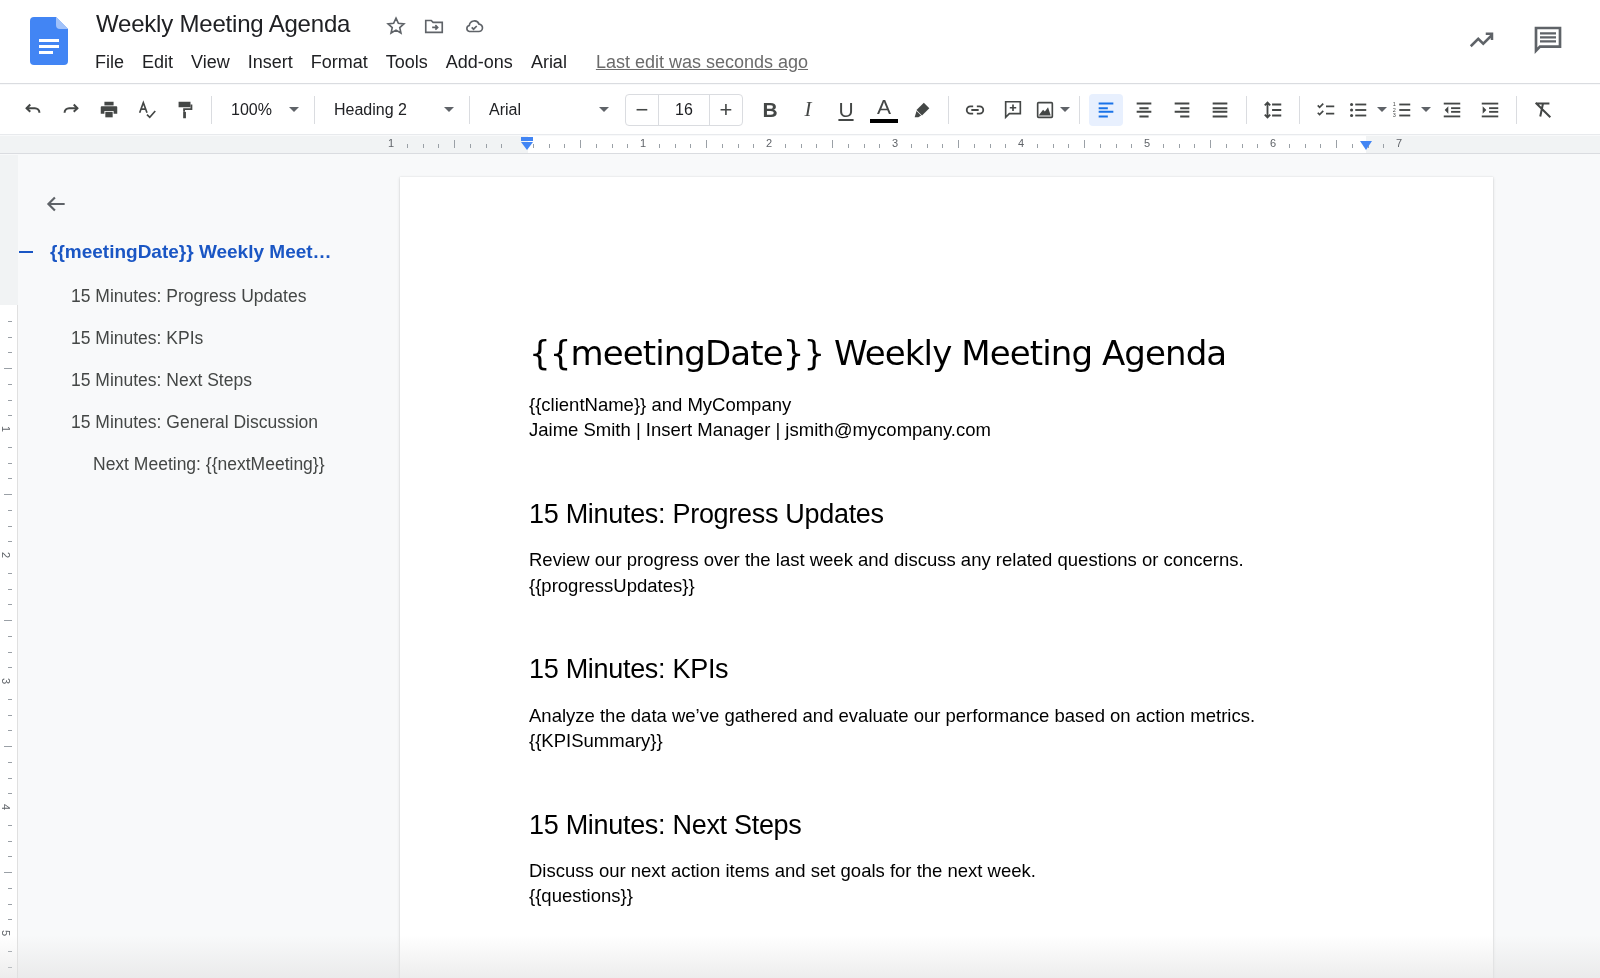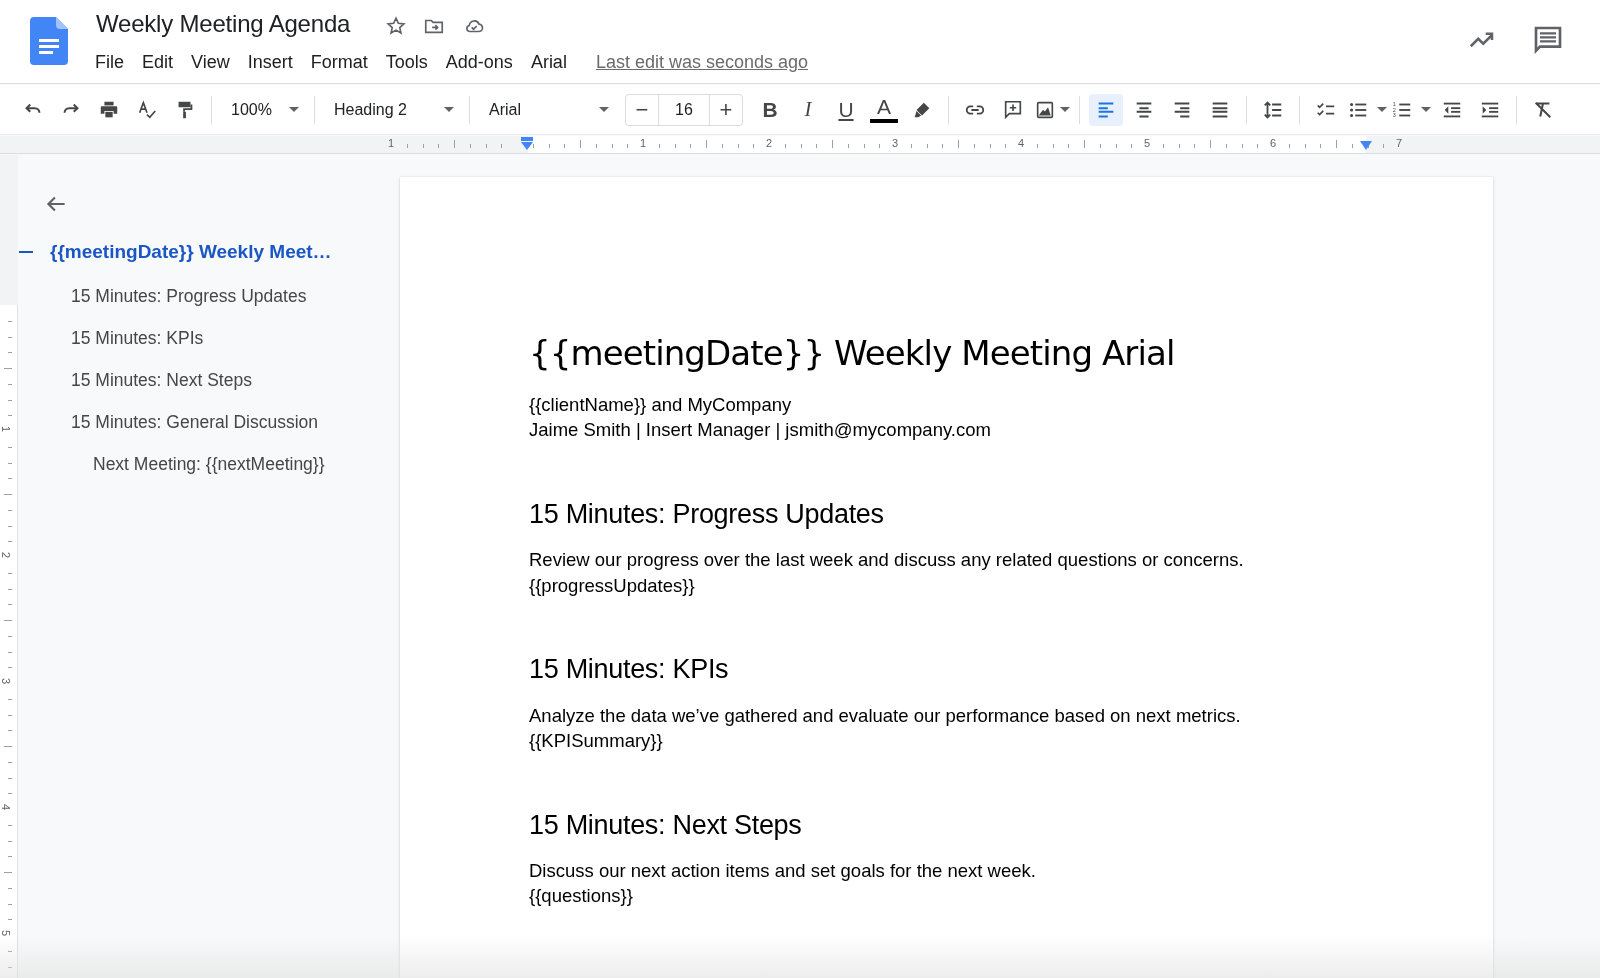--- a/index.html
+++ b/index.html
@@ -425,30 +425,30 @@
     <span id="outline-current-dash"></span>
     <span class="outline-item current" style="left:31px;top:86px">{{meetingDate}} Weekly Meet…</span>
     <span class="outline-item" style="left:52px;top:131px">15 Minutes: Progress Updates</span>
     <span class="outline-item" style="left:52px;top:173px">15 Minutes: KPIs</span>
     <span class="outline-item" style="left:52px;top:215px">15 Minutes: Next Steps</span>
     <span class="outline-item" style="left:52px;top:257px">15 Minutes: General Discussion</span>
     <span class="outline-item" style="left:74px;top:299px">Next Meeting: {{nextMeeting}}</span>
   </div>
 
   <div id="page">
-    <div class="doc doc-title" style="top:156px">{{meetingDate}} Weekly Meeting Arial</div>
+    <div class="doc doc-title" style="top:156px">{{meetingDate}} Weekly Meeting Agenda</div>
     <div class="doc doc-p" style="top:215px">{{clientName}} and MyCompany</div>
     <div class="doc doc-p" style="top:240px">Jaime Smith | Insert Manager | jsmith@mycompany.com</div>
 
     <div class="doc doc-h2" style="top:322px">15 Minutes: Progress Updates</div>
     <div class="doc doc-p" style="top:370px">Review our progress over the last week and discuss any related questions or concerns.</div>
     <div class="doc doc-p" style="top:396px">{{progressUpdates}}</div>
 
     <div class="doc doc-h2" style="top:477px">15 Minutes: KPIs</div>
-    <div class="doc doc-p" style="top:526px">Analyze the data we’ve gathered and evaluate our performance based on next metrics.</div>
+    <div class="doc doc-p" style="top:526px">Analyze the data we’ve gathered and evaluate our performance based on action metrics.</div>
     <div class="doc doc-p" style="top:551px">{{KPISummary}}</div>
 
     <div class="doc doc-h2" style="top:633px">15 Minutes: Next Steps</div>
     <div class="doc doc-p" style="top:681px">Discuss our next action items and set goals for the next week.</div>
     <div class="doc doc-p" style="top:706px">{{questions}}</div>
   </div>
 
   <div id="bottom-fade"></div>
 </div>
 

